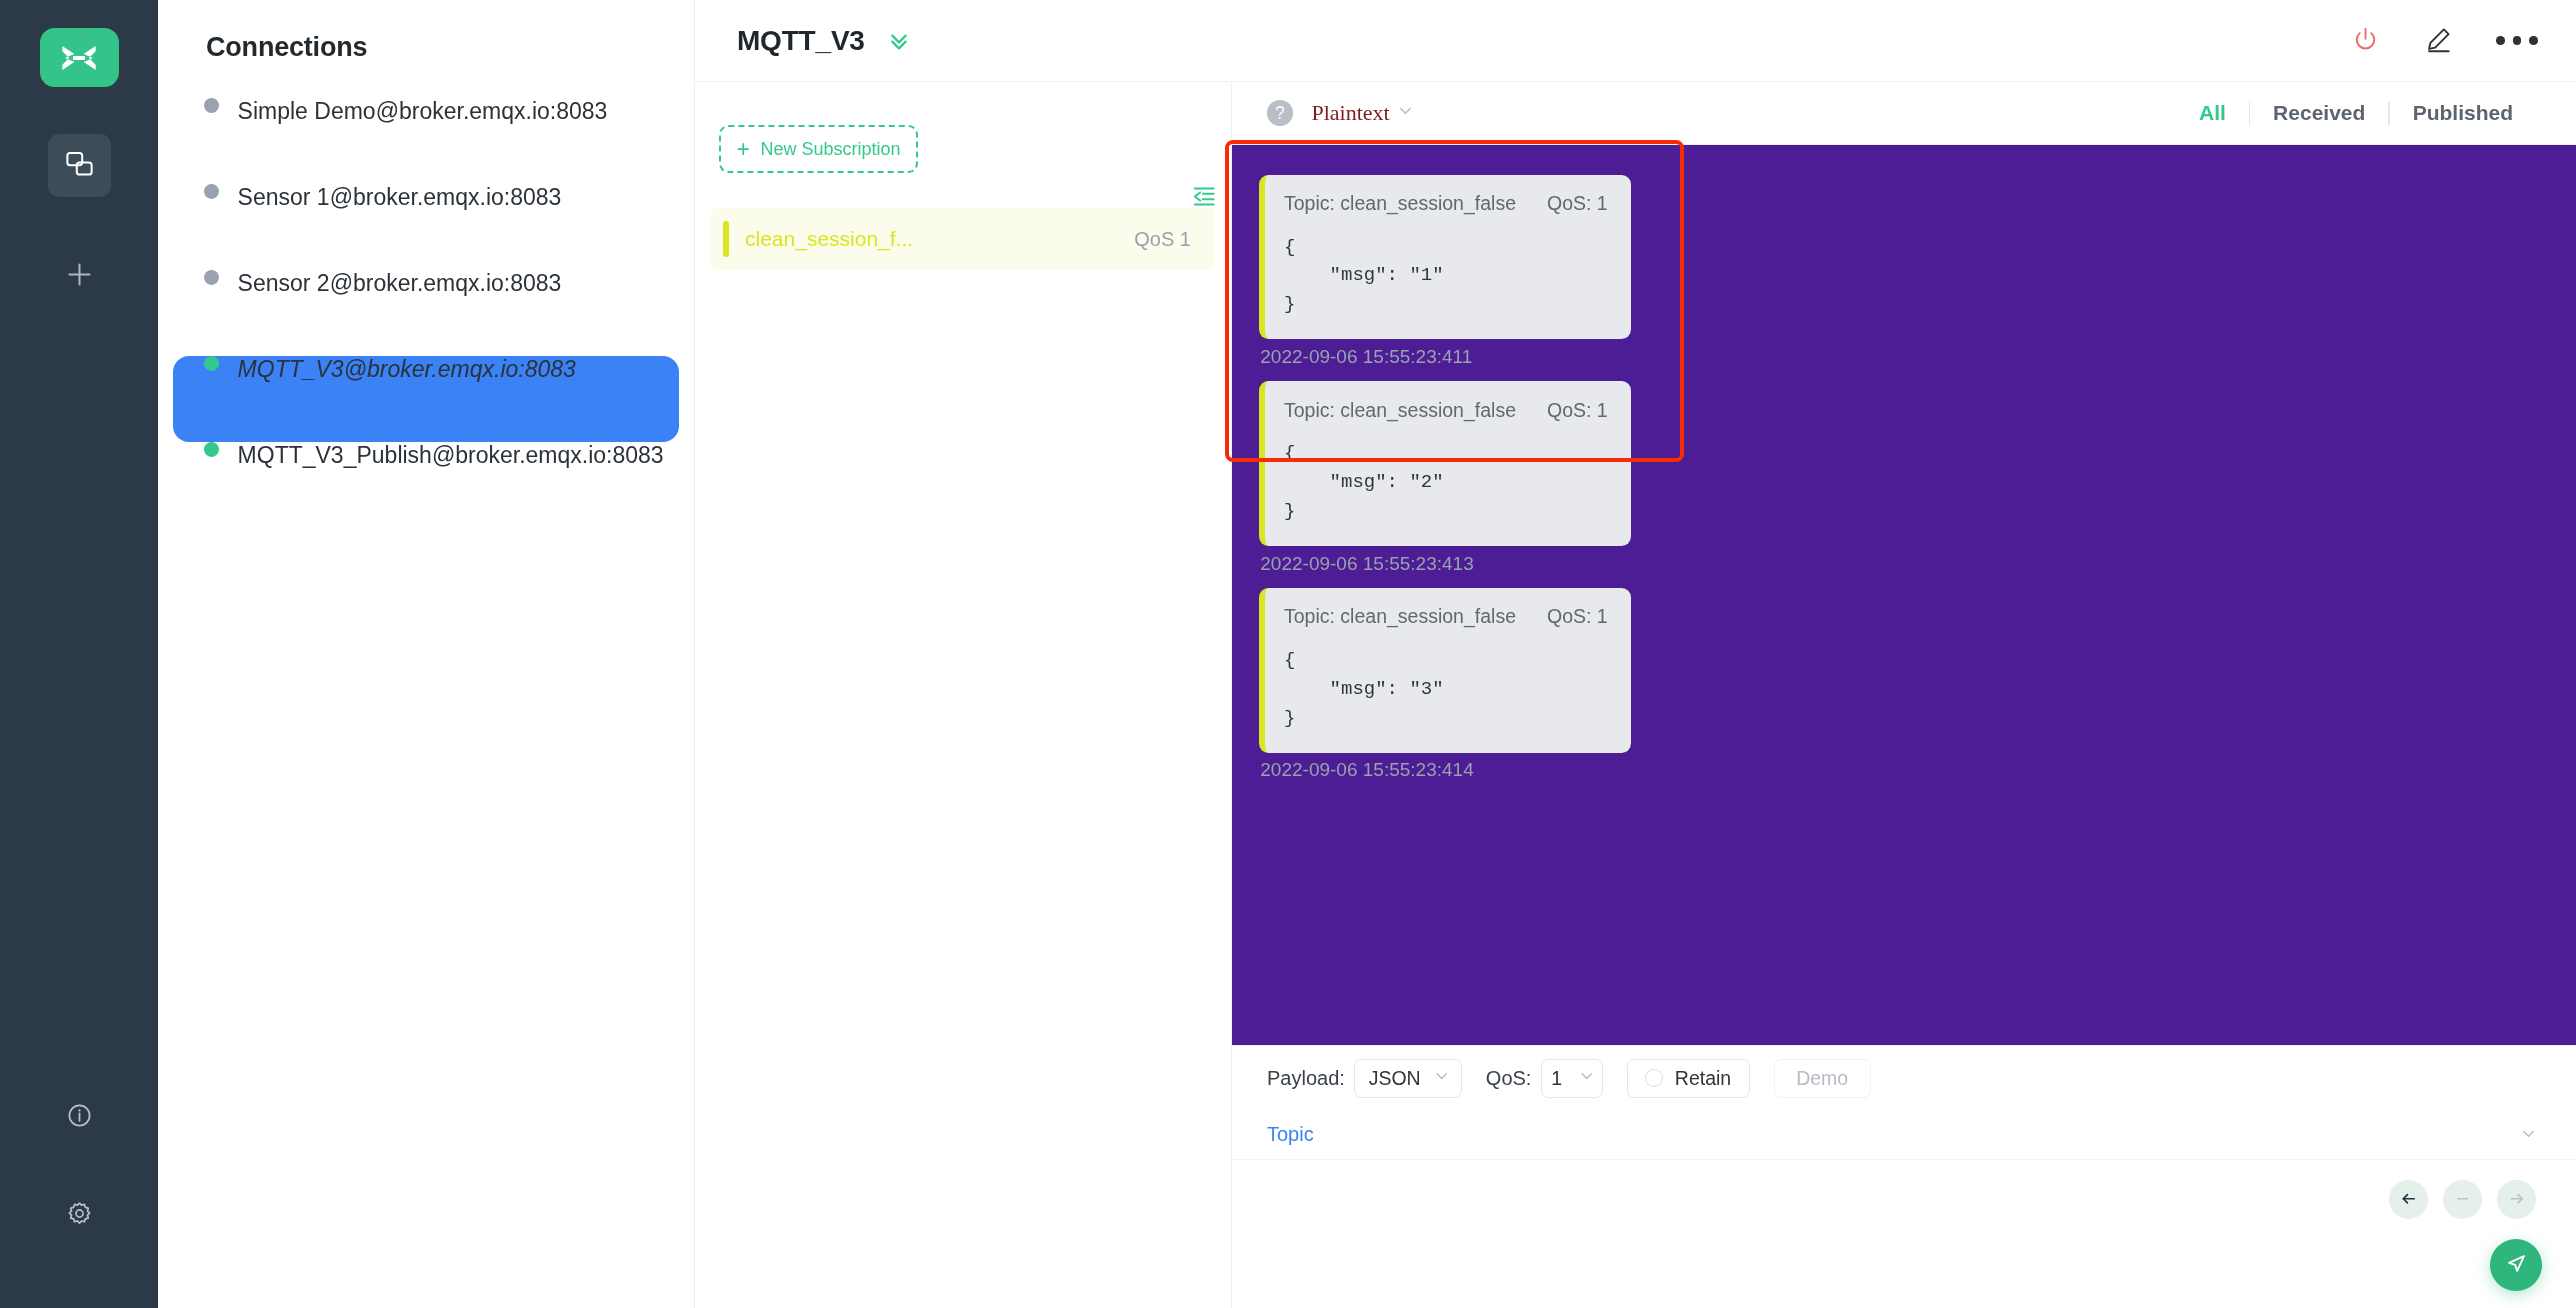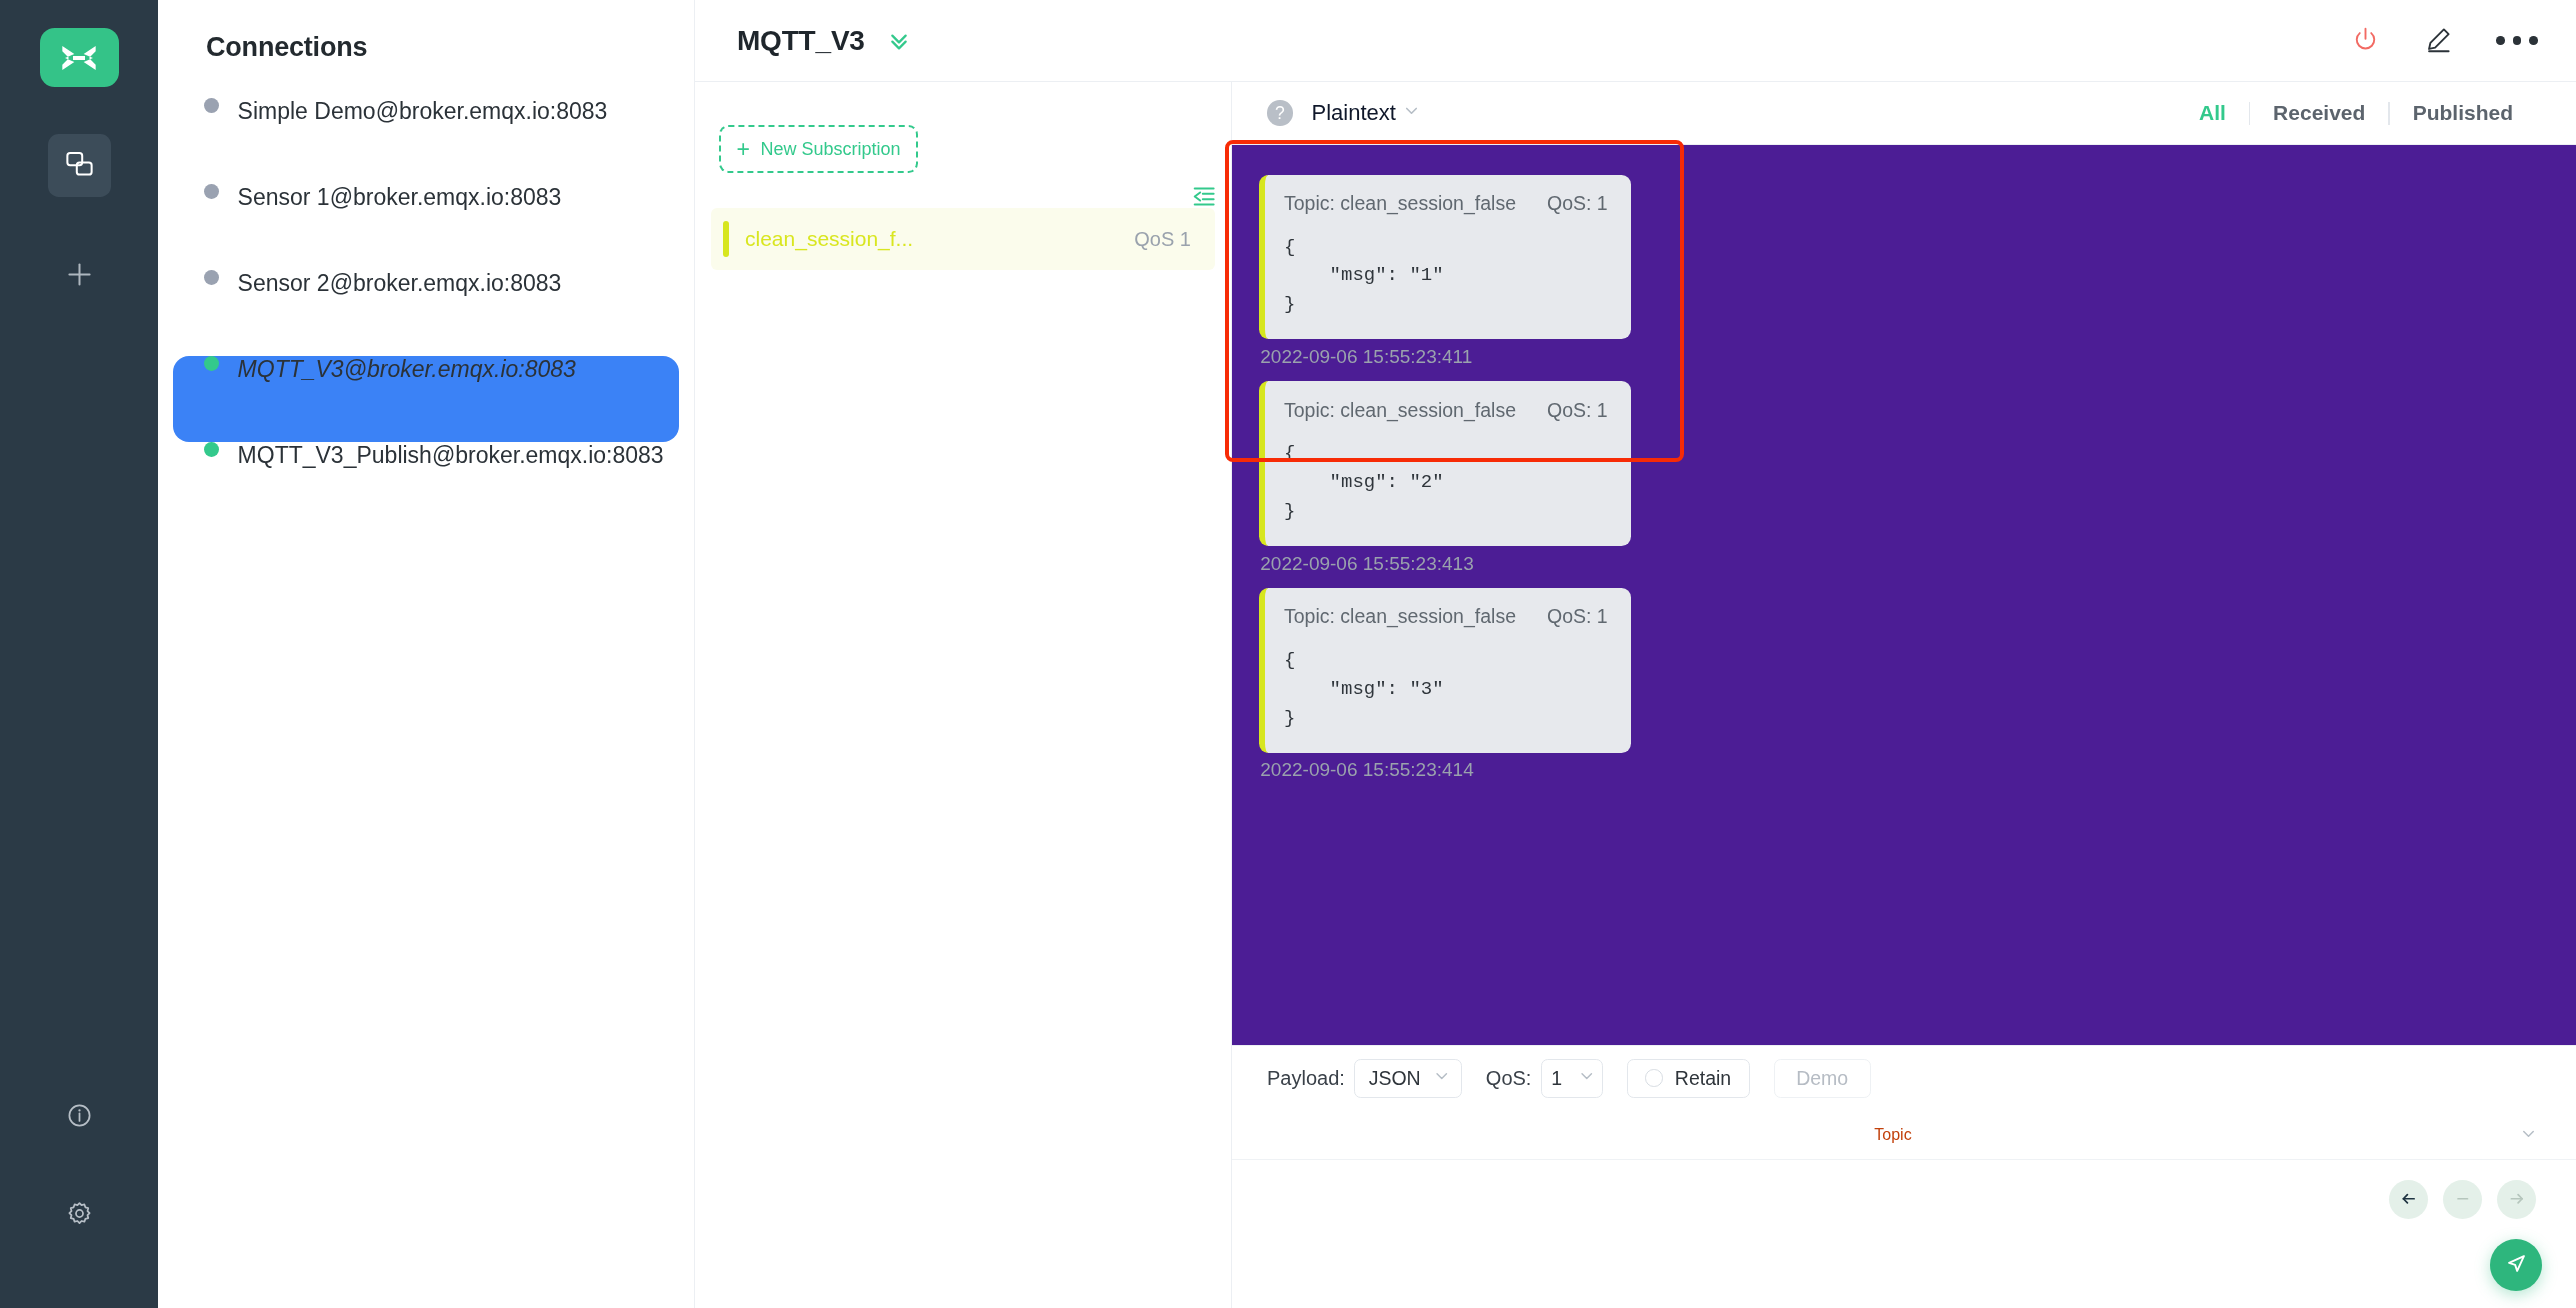--- a/index.html
+++ b/index.html
@@ -119,22 +119,22 @@
     display: flex; align-items: center; padding: 0 40px 0 35px;
     background: #fff;
   }
   .help-icon {
     width: 25.5px; height: 25.5px; border-radius: 50%;
     background: #b9bfc7; color: #fff; font-size: 17.5px;
     display: flex; align-items: center; justify-content: center;
     cursor: pointer; flex: 0 0 25.5px;
   }
   .plaintext {
-    margin-left: 19px; font-size: 22px; color: #0f172a;
-    display: flex; align-items: center; gap: 6px; cursor: pointer;
+    margin-left: 19px; font-size: 22px; color: #7f1d1d;
+    display: flex; align-items: center; gap: 6px; cursor: pointer; font-family: Liberation Serif, serif;
   }
   .plaintext svg { width: 19px; height: 19px; }
   .msg-toolbar-spacer { flex: 1; }
   .filters { display: flex; align-items: center; }
   .filter { font-size: 21px; color: #5c646d; padding: 0 23px; cursor: pointer; font-weight: bold; }
   .filter.active { color: #33c98c; }
   .fsep { width: 1.3px; height: 23px; background: #e3e7ec; }
 
   .msg-scroll {
     flex: 1; min-height: 0; overflow: hidden;
@@ -192,21 +192,21 @@
   .chk .ring { width: 17.5px; height: 17.5px; border: 1.3px solid #d8dde3; border-radius: 50%; }
   .btn-ghost {
     height: 39px; border: 1.3px solid #eef1f4; border-radius: 6.7px;
     display: flex; align-items: center; padding: 0 21.5px;
     font-size: 19.5px; color: #b6bcc4; background: #fff; cursor: default;
   }
   .topic-row {
     height: 50px; display: flex; align-items: center;
     padding: 0 38px 0 35px; border-bottom: 1.3px solid #eff2f5;
   }
-  .topic-input { flex: 1; font-size: 16px; color: #c2410c; cursor: text; text-align: center; }
+  .topic-input { flex: 1; font-size: 20px; color: #3b82f6; cursor: text; }
   .topic-chev svg { width: 19px; height: 19px; }
   .editor-area { height: 148px; position: relative; background: #fff; }
   .nav-circles {
     position: absolute; right: 40px; top: 20px;
     display: flex; gap: 14.8px;
   }
   .circ {
     width: 39px; height: 39px; border-radius: 50%;
     background: #e4f0e9; display: flex; align-items: center; justify-content: center;
     cursor: pointer;

